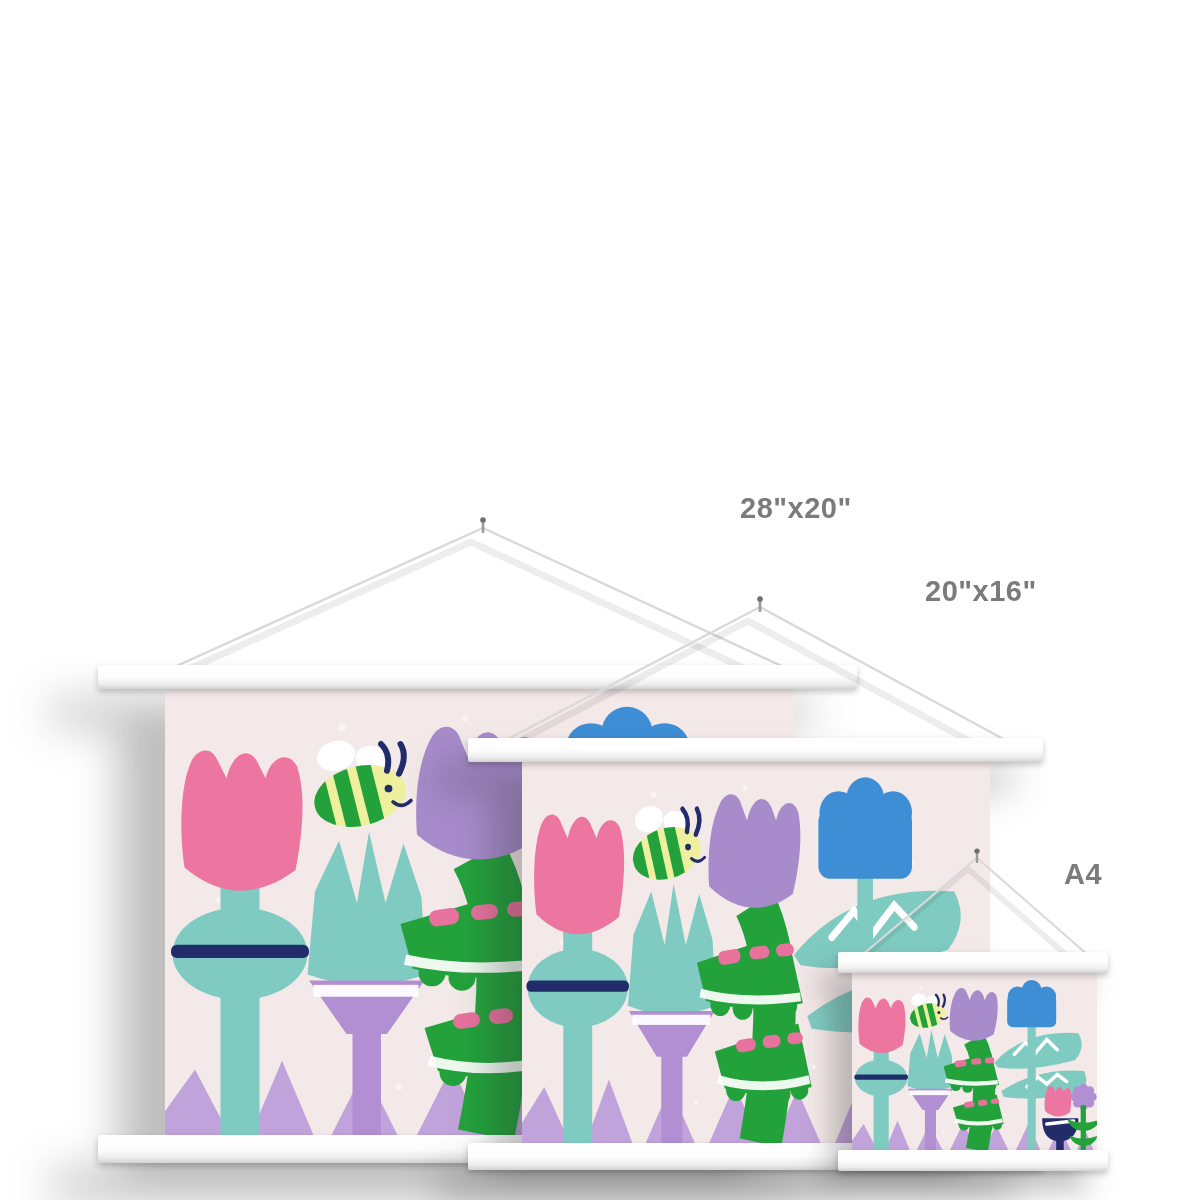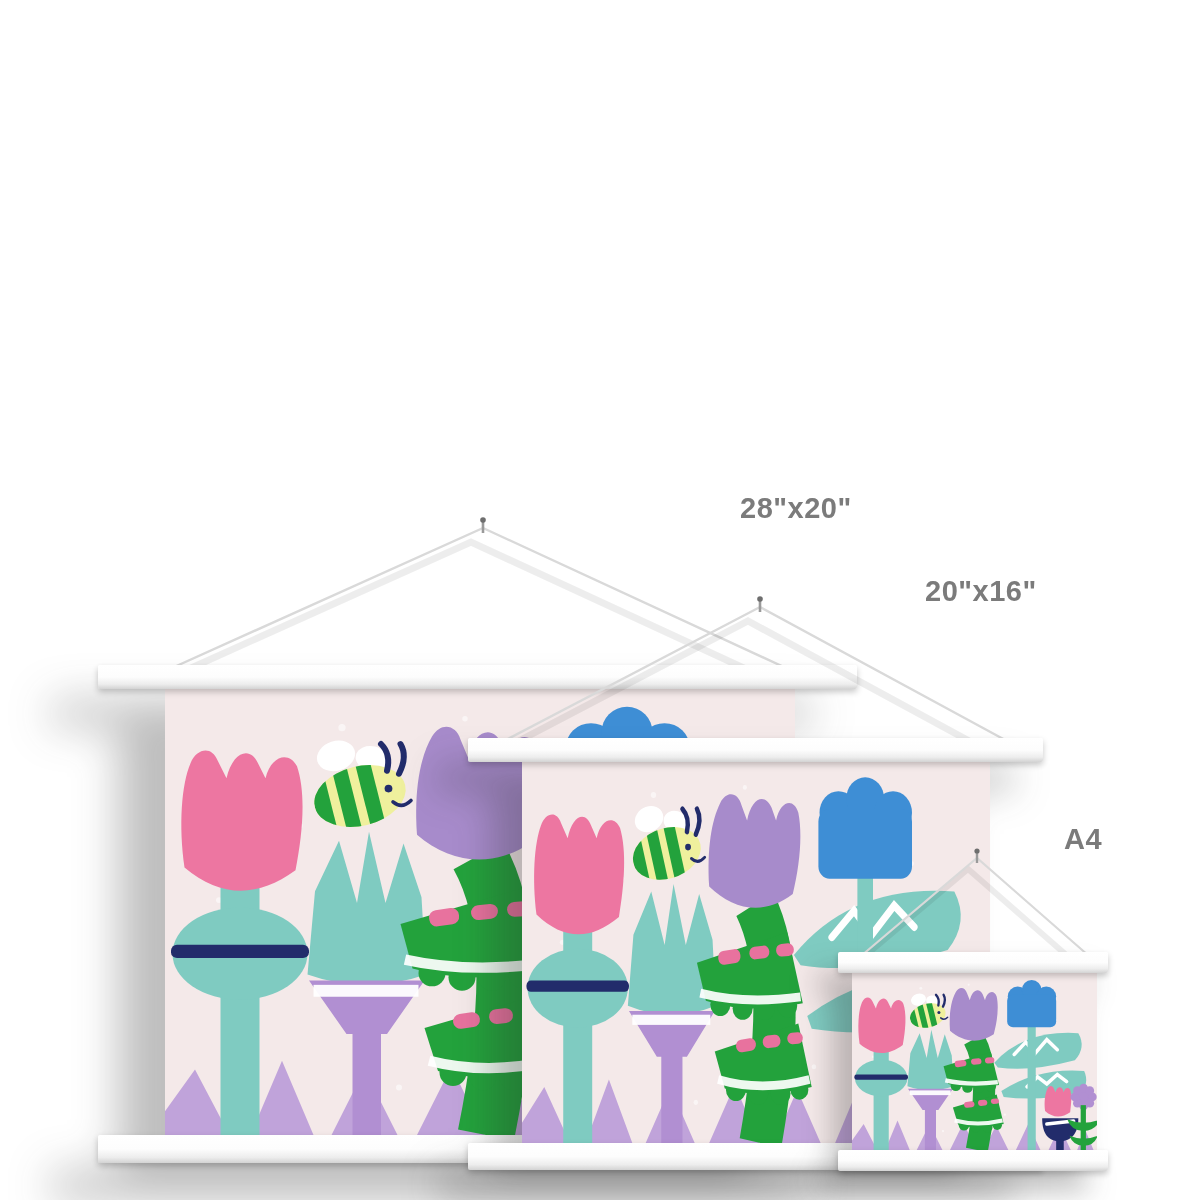--- a/index.html
+++ b/index.html
@@ -36,21 +36,21 @@
   .bar.m-top{left:468px;top:738px;width:575px;height:24px;}
   .bar.m-bottom{left:468px;top:1143px;width:575px;height:27px;}
   .paper.m-paper{left:522px;top:762px;width:468px;height:381px;}
   
   .bar.s-top{left:838px;top:952px;width:270px;height:21px;}
   .bar.s-bottom{left:838px;top:1150px;width:270px;height:21px;}
   .paper.s-paper{left:852px;top:973px;width:245px;height:177px;}
   
   .size-label.l{left:740px;top:492px;}
   .size-label.m{left:925px;top:575px;}
-  .size-label.s{left:1064px;top:823px;}
+  .size-label.s{left:1064px;top:858px;}
 </style>
 </head>
 <body>
 
 <svg width="0" height="0" style="position:absolute" aria-hidden="true">
   <defs>
     <clipPath id="beeclip">
         <ellipse cx="130" cy="72" rx="31" ry="20"></ellipse>
       </clipPath>
     <g id="art">

